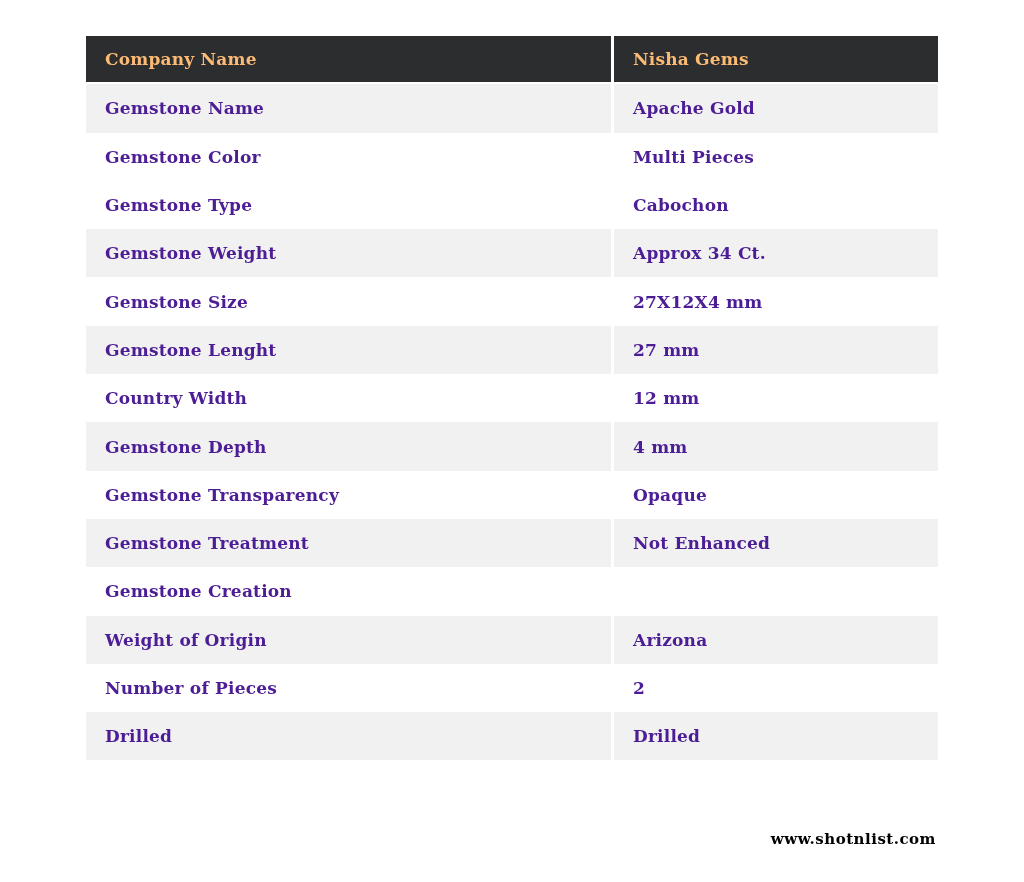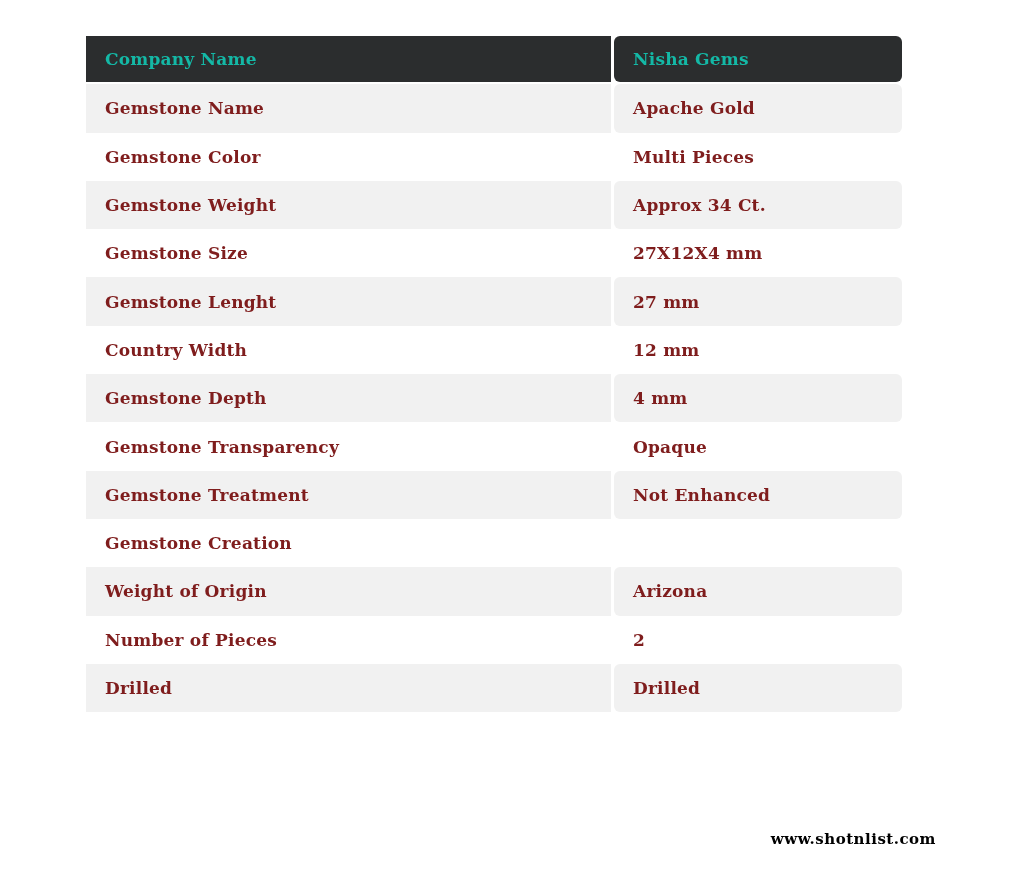--- a/index.html
+++ b/index.html
@@ -32,28 +32,28 @@
     height: 46.3px;
     margin-bottom: 2px;
   }
   .cell {
     display: flex;
     align-items: center;
     padding-left: 19px;
     box-sizing: border-box;
     font-weight: bold;
     font-size: 17px;
-    color: #7f1d1d;
+    color: #4c1d95;
     letter-spacing: 0.2px;
     white-space: nowrap;
     overflow: hidden;
   }
   .cell.left  { width: 525px; }
-  .cell.right { width: 288px; border-radius: 6px; }
-  .row.header .cell { background: #2b2d2e; color: #14b8a6; }
+  .cell.right { width: 324px; }
+  .row.header .cell { background: #2b2d2e; color: #fdba74; }
   .row.alt .cell    { background: #f1f1f1; }
   .row.plain .cell  { background: #ffffff; }
   .watermark {
     position: absolute;
     top: 830px;
     right: 88px;
     font-weight: bold;
     font-size: 15px;
     letter-spacing: 0.5px;
     color: #000000;
@@ -75,20 +75,24 @@
       <div class="cell left">Gemstone Name</div>
       <div class="cell right">Apache Gold</div>
     </div>
 
     <div class="row plain">
       <div class="cell left">Gemstone Color</div>
       <div class="cell right">Multi Pieces</div>
     </div>
 
 
+    <div class="row plain">
+      <div class="cell left">Gemstone Type</div>
+      <div class="cell right">Cabochon</div>
+    </div>
 
     <div class="row alt">
       <div class="cell left">Gemstone Weight</div>
       <div class="cell right">Approx 34 Ct.</div>
     </div>
 
     <div class="row plain">
       <div class="cell left">Gemstone Size</div>
       <div class="cell right">27X12X4 mm</div>
     </div>

